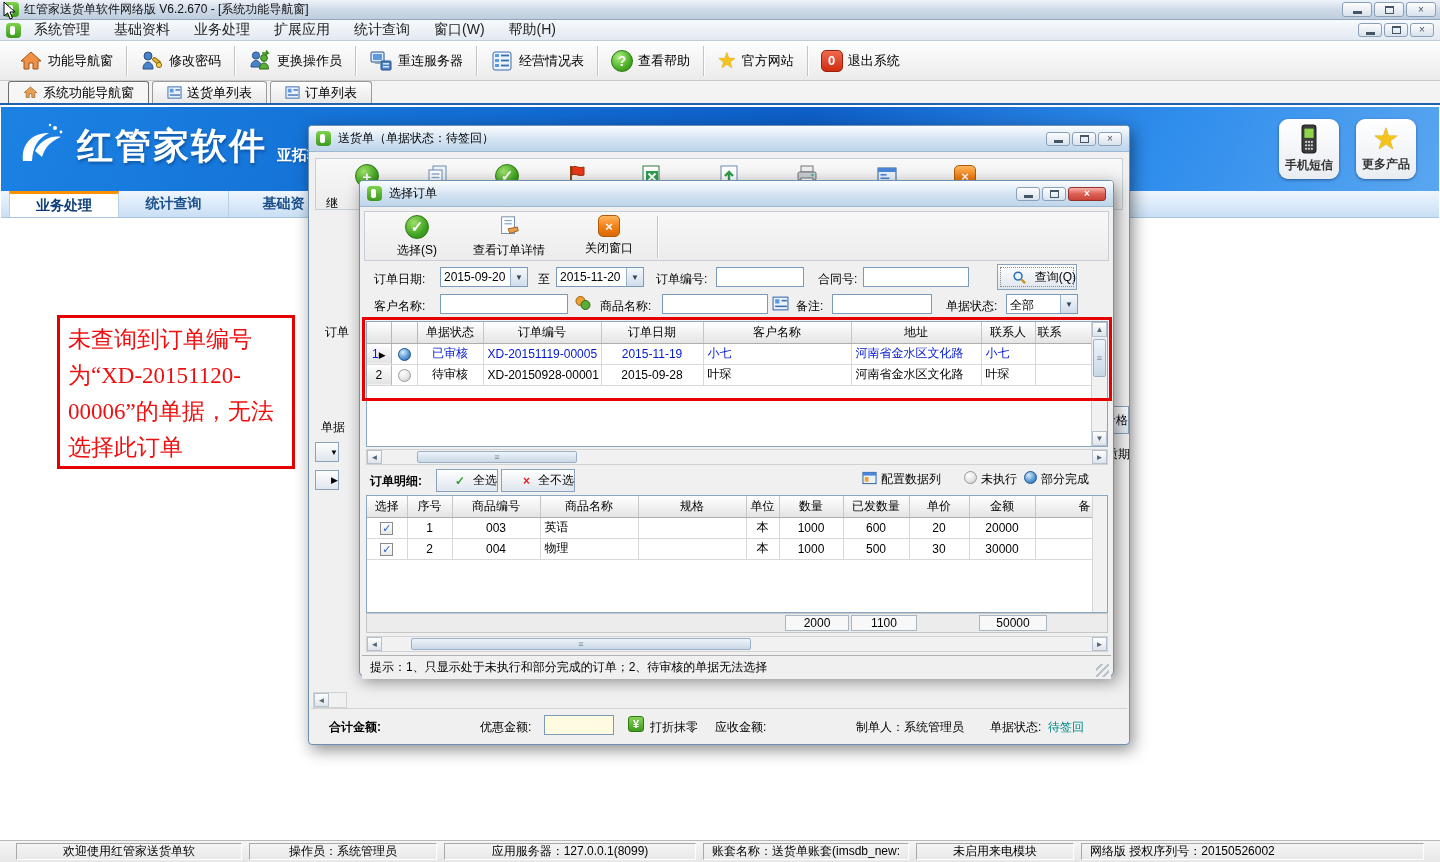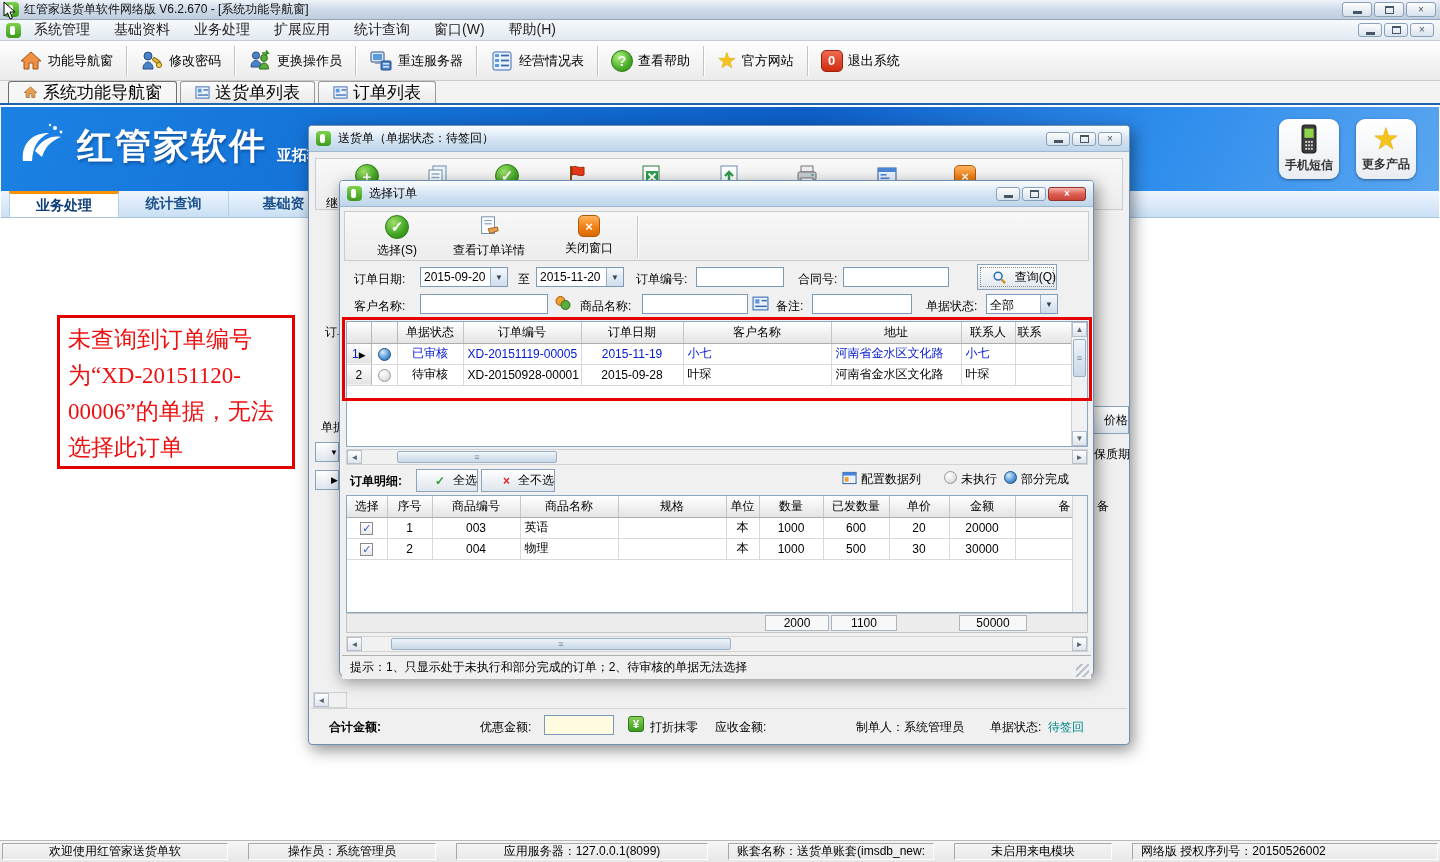--- a/index.html
+++ b/index.html
@@ -16,21 +16,21 @@
 .wbtn.sm{width:24px;height:14px}
 .wbtn.red{background:linear-gradient(#f7b3ab,#dd5f54 50%,#c94438);border-color:#93312a;color:#fff;width:38px;font-weight:bold}
 .menubar{position:absolute;left:0;top:20px;width:1440px;height:21px;background:linear-gradient(#f7fafc,#e2e9f1);border-bottom:1px solid #c3ccd6;display:flex;align-items:center;padding:0 6px;gap:2px}
 .menubar .mi{padding:2px 11px;font-size:14px;color:#222}
 .appico{width:15px;height:15px;border-radius:4px;background:linear-gradient(#7fd24a,#3c9a1e);position:relative}
 .appico:after{content:"";position:absolute;left:4px;top:3px;width:5px;height:9px;border-radius:2px;background:#fff}
 .toolbar{position:absolute;left:0;top:41px;width:1440px;height:40px;background:linear-gradient(#fefefe,#ebebeb);border-bottom:1px solid #c9c9c9;display:flex;align-items:center;padding:0 10px}
 .tbtn{display:flex;align-items:center;gap:5px;padding:3px 9px;font-size:13px}
 .tdiv{width:1px;height:30px;background:#c4c4c4;margin:0 4px;box-shadow:1px 0 0 #fff}
 .doctabs{position:absolute;left:0;top:81px;width:1440px;height:24px;background:#f3f3f3;border-bottom:2px solid #1f62ab;display:flex;align-items:flex-end;padding:0 8px;gap:3px}
-.dtab{height:22px;display:flex;align-items:center;gap:5px;padding:0 14px;border:1px solid #9a9a9a;border-bottom:none;border-radius:3px 3px 0 0;background:linear-gradient(#fdfdfd,#e9e9e9);font-size:17px}
+.dtab{height:22px;display:flex;align-items:center;gap:5px;padding:0 14px;border:1px solid #9a9a9a;border-bottom:none;border-radius:3px 3px 0 0;background:linear-gradient(#fdfdfd,#e9e9e9);font-size:13px}
 .dtab.active{background:#f6f6f6;border-color:#6e6e6e;box-shadow:inset 0 1px 0 #fff}
 
 
 .mdi{position:absolute;left:0;top:105px;width:1440px;height:735px;background:#fff}
 .navheader{position:absolute;left:1px;top:2px;right:1px;height:84px;background:linear-gradient(115deg,#1b82e4 0%,#0d5ec6 55%,#2f8dec 80%,#5aa6f0 100%)}
 .brand{position:absolute;left:14px;top:14px;display:flex;align-items:flex-end;gap:10px;color:#fff}
 .brand .big{font-size:36px;font-weight:bold;letter-spacing:2px;text-shadow:1px 2px 3px rgba(0,40,90,.45)}
 .brand .sub{font-size:15px;font-weight:bold;padding-bottom:6px;text-shadow:1px 1px 2px rgba(0,40,90,.4)}
 .quickbtn{position:absolute;width:60px;height:60px;border-radius:9px;background:linear-gradient(#ffffff,#e9edf2);box-shadow:0 1px 3px rgba(0,20,60,.5);display:flex;flex-direction:column;align-items:center;justify-content:center;gap:3px}
 .quickbtn .ql{font-size:12px;font-weight:bold;color:#333}
@@ -74,21 +74,21 @@
 .sbb{position:absolute;background:linear-gradient(#fdfdfd,#dfe4ea);border:1px solid #b4c0ce;color:#567;font-size:8px;display:flex;align-items:center;justify-content:center}
 .sbt{position:absolute;background:linear-gradient(#eef4fa,#c9d8e7);border:1px solid #9ab0c6;border-radius:2px;display:flex;align-items:center;justify-content:center;font-size:9px;color:#789}
 
 .redbox{position:absolute;border:3px solid #e60000;z-index:6;pointer-events:none}
 .hintrow{position:absolute;border-top:1px solid #b0b0b0;background:#f0f0f0;display:flex;align-items:center;padding:0 8px;font-size:12px}
 .grip{position:absolute;right:2px;bottom:2px;width:13px;height:13px;background:repeating-linear-gradient(135deg,transparent 0 3px,#b9c2cc 3px 5px)}
 .teal{color:#008888}
 .yellowin{background:#fffbe0}
 
 
-.statusbar{position:absolute;left:0;top:840px;width:1440px;height:22px;background:linear-gradient(#f6f6f6,#e7e7e7);border-top:1px solid #b9b9b9;display:flex;align-items:stretch;padding:2px 2px;gap:20px}
+.statusbar{position:absolute;left:0;top:840px;width:1440px;height:22px;background:linear-gradient(#f6f6f6,#e7e7e7);border-top:1px solid #b9b9b9;display:flex;align-items:stretch;padding:2px 16px;gap:7px}
 .seg{border:1px solid;border-color:#a8a8a8 #ffffff #ffffff #a8a8a8;display:flex;align-items:center;justify-content:center;padding:0 8px;font-size:12px;white-space:nowrap;overflow:hidden}
 
 
 .maxsq{width:9px;height:8px;border:1px solid #456;border-top-width:2px;display:inline-block}
 .minbar{width:9px;height:3px;background:#456;display:inline-block;margin-top:6px}
 .star{color:#f5c41c;text-shadow:0 0 1px #b8860b;font-size:22px;line-height:22px}
 .qmark{width:22px;height:22px;border-radius:50%;background:radial-gradient(circle at 35% 30%,#aef07e,#49ad27 60%,#2e8312);border:1px solid #2b7a12;color:#fff;font-weight:bold;font-size:14px;display:flex;align-items:center;justify-content:center}
 .exitico{width:22px;height:22px;border-radius:5px;background:linear-gradient(#f06a50,#cf2c10);border:1px solid #9a2008;color:#fff;font-weight:bold;font-size:13px;display:flex;align-items:center;justify-content:center}
 .yenico{width:16px;height:16px;border-radius:3px;background:linear-gradient(#8ad05a,#3e9a1e);border:1px solid #2b7a12;color:#fff;font-weight:bold;font-size:11px;display:flex;align-items:center;justify-content:center}
 .cursor{position:absolute;left:2px;top:1px;z-index:99}
@@ -353,21 +353,21 @@
       <input class="abs tinput yellowin" style="left: 233px; top: 6px; width: 70px;">
       <span class="abs yenico" style="left:317px;top:7px">¥</span>
       <span class="abs" style="left:339px;top:10px">打折抹零</span>
       <span class="abs" style="left:404px;top:10px">应收金额:</span>
       <span class="abs" style="left:545px;top:10px">制单人：系统管理员</span>
       <span class="abs" style="left:679px;top:10px">单据状态:</span>
       <span class="abs teal" style="left:737px;top:10px">待签回</span>
     </div>
   </div>
 
-  <div class="dlg" style="left:339px;top:75px;width:755px;height:496px;z-index:20">
+  <div class="dlg" style="left:359px;top:75px;width:755px;height:496px;z-index:20">
     <div class="dlg-tb">
       <span class="appico"></span>
       <span>选择订单</span>
       <span class="tb-ctrls">
         <span class="wbtn sm">
             <span class="minbar"></span>
           </span>
         <span class="wbtn sm">
             <span class="maxsq"></span>
           </span>

